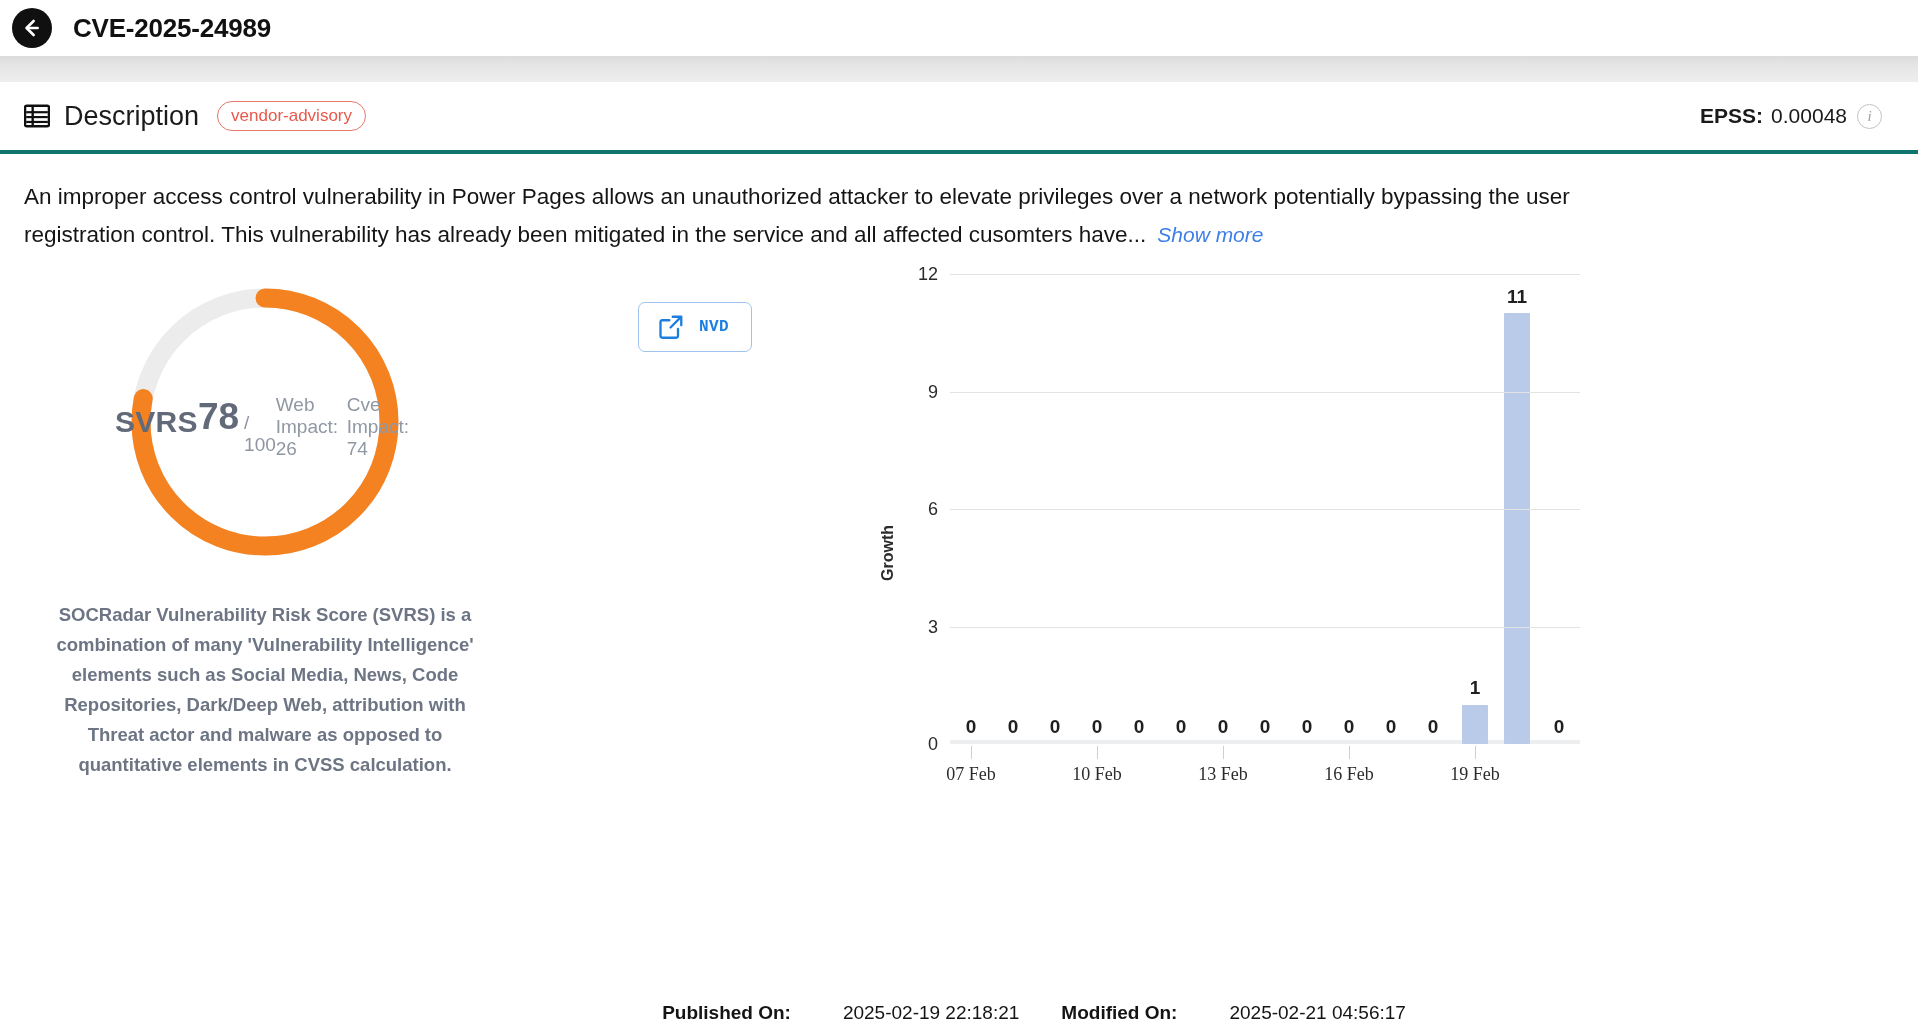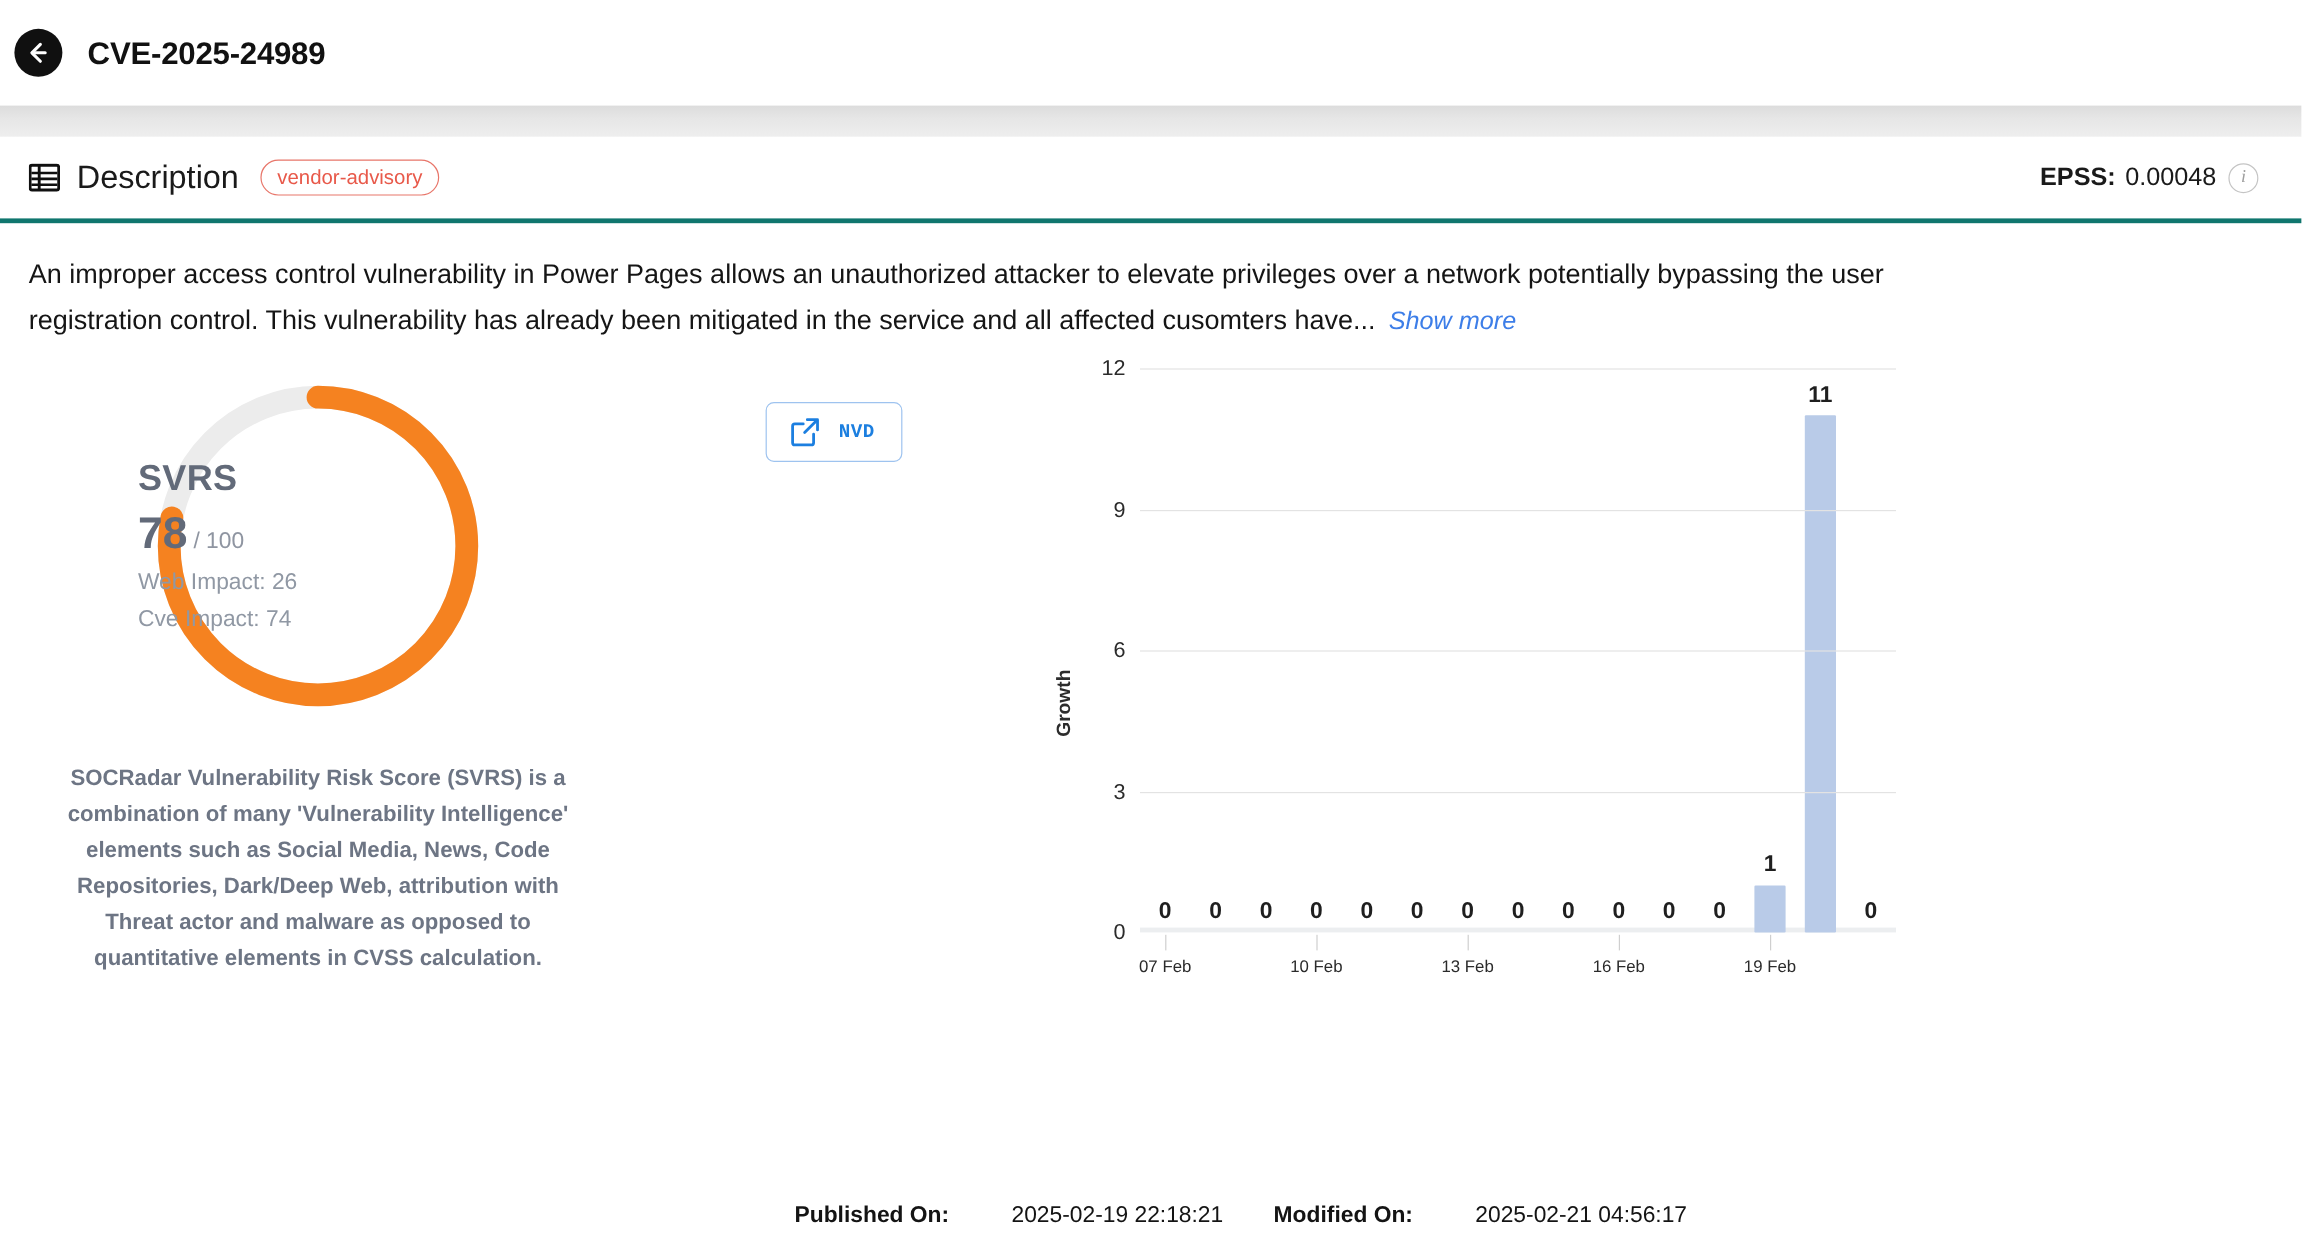--- a/index.html
+++ b/index.html
@@ -5,21 +5,21 @@
   * { box-sizing: border-box; margin: 0; padding: 0; }
   html, body {
     width: 1918px; height: 1036px;
     background: #ffffff;
     font-family: "Liberation Sans", sans-serif;
     overflow: hidden;
   }
 
   
   .top-header {
-    height: 88px;
+    height: 56px;
     display: flex;
     align-items: center;
     padding-left: 12px;
     background: #ffffff;
   }
   .back-btn {
     width: 40px; height: 40px;
     border-radius: 50%;
     background: #101010;
     display: flex; align-items: center; justify-content: center;
@@ -134,22 +134,22 @@
     flex: 0 0 330px;
     padding-top: 18px;
     display: flex;
     flex-direction: column;
     align-items: center;
   }
   .donut { position: relative; width: 300px; height: 300px; }
   .donut svg { display: block; }
   .donut-center {
     position: absolute; inset: 0;
-    display: flex; flex-direction: column;
-    justify-content: center;
+    display: flex; flex-direction: row;
+    align-items: center; justify-content: center;
     pointer-events: none;
   }
   .donut-name {
     font-size: 30px;
     font-weight: bold;
     color: #626a79;
     letter-spacing: 0.3px;
   }
   .donut-score-line {
     display: flex; align-items: baseline;
@@ -276,24 +276,25 @@
   }
   .xticks {
     position: absolute;
     left: 70px; right: 0;
     bottom: 78px;
     height: 40px;
   }
   .xtick {
     position: absolute;
     transform: translateX(-50%);
-    font-size: 14px;
+    font-size: 18px;
     color: #2b2b2b;
     white-space: nowrap;
     top: 18px;
+    font-family: Liberation Serif, serif;
   }
   .xtick-mark {
     position: absolute;
     top: 0;
     width: 1px; height: 13px;
     background: #cfcfcf;
   }
   .legend {
     position: absolute;
     left: 805px;

